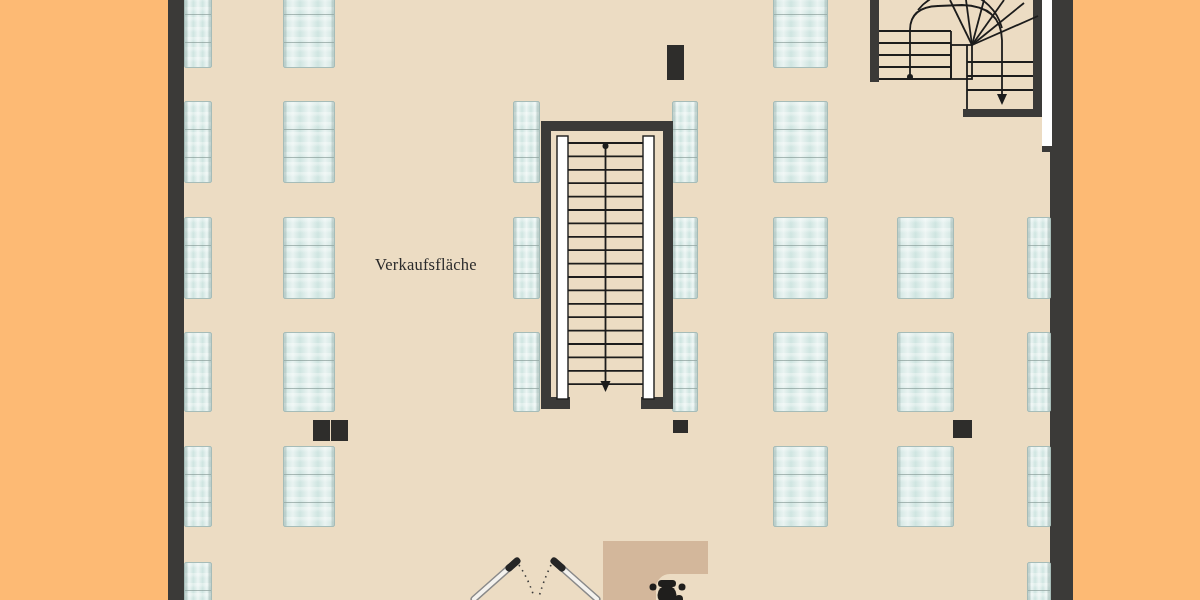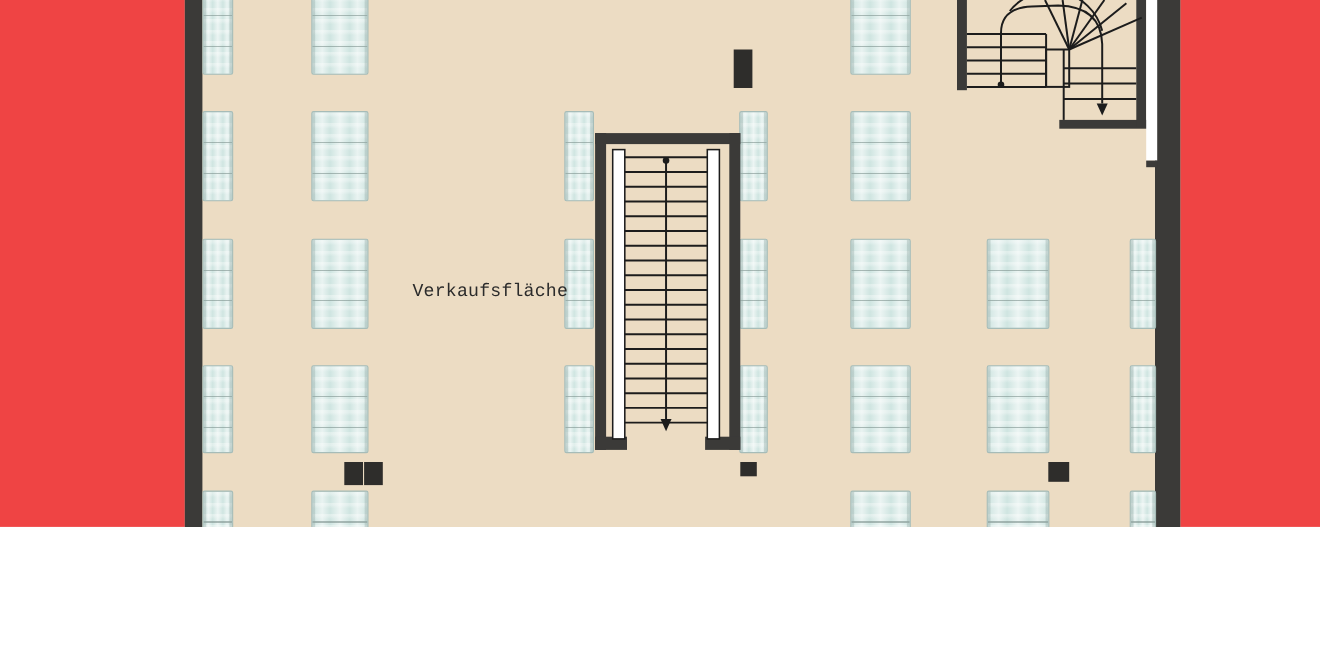--- a/index.html
+++ b/index.html
@@ -1,17 +1,17 @@
 <!DOCTYPE html>
 <html style="--floor: #ecdcc3; --wall: #3b3a38; --shelf: #cfe5e1; --shelf_border: #a6bcb8; --counter: #d3b79b; --ink: #1c1c1c; --pillar: #2e2d2b;"><head>
 <meta charset="utf-8">
 <style>
   html,body{margin:0;padding:0;background:#ffffff;}
-  .stage{position:relative;width:1200px;height:479px;overflow:hidden;background:#ef4444;
-         font-family:Liberation Mono, monospace;}
+  .stage{position:relative;width:1200px;height:600px;overflow:hidden;background:#fdba74;
+         font-family:Liberation Serif, serif;}
   .floor{position:absolute;left:168px;top:0;width:905px;height:600px;background:var(--floor);}
   .wall{position:absolute;background:var(--wall);}
   .shelf{position:absolute;box-sizing:border-box;border:1px solid var(--shelf_border);border-radius:2px;
     background:
       linear-gradient(90deg, rgba(150,170,166,.38) 0 2px, rgba(0,0,0,0) 3px calc(100% - 3px), rgba(150,170,166,.38) calc(100% - 2px)),
       repeating-linear-gradient(to bottom, rgba(0,0,0,0) 0 27px, rgba(125,145,141,.6) 27px 28px),
       linear-gradient(90deg, rgba(255,255,255,0) 0, rgba(255,255,255,.55) 18%, rgba(255,255,255,0) 32%, rgba(255,255,255,.6) 50%, rgba(255,255,255,0) 68%, rgba(255,255,255,.55) 82%, rgba(255,255,255,0) 100%),
       repeating-linear-gradient(to bottom, rgba(255,255,255,.35) 0 2px, rgba(0,0,0,0) 5px 10px),
       var(--shelf);}
   .pillar{position:absolute;background:var(--pillar);}

